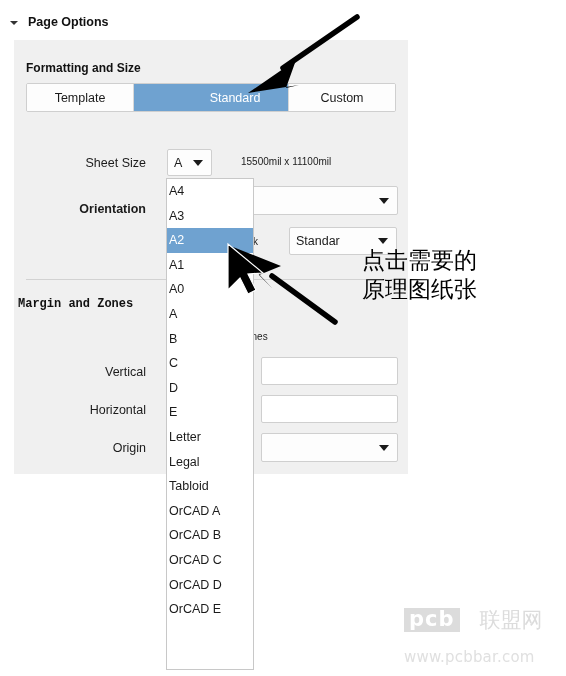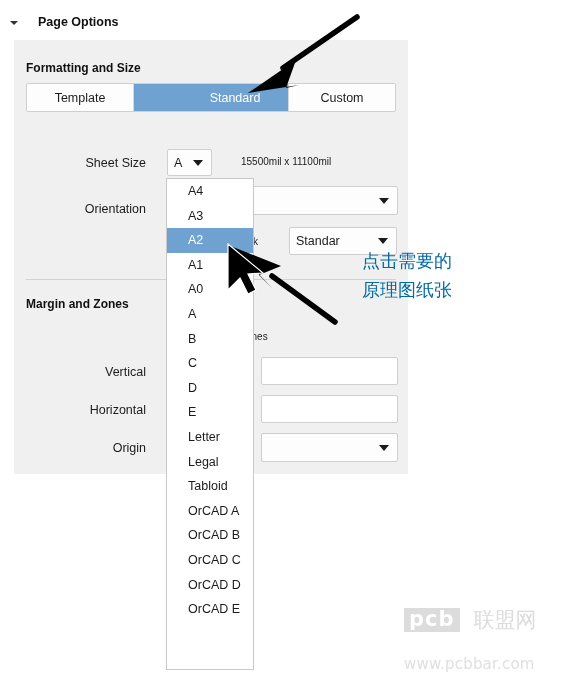--- a/index.html
+++ b/index.html
@@ -18,21 +18,21 @@
     -webkit-font-smoothing: antialiased;
   }
 
   
   .section-header {
     position: absolute;
     left: 10px;
     top: 15px;
     display: flex;
     align-items: center;
-    gap: 20px;
+    gap: 10px;
     font-weight: bold;
     font-size: 12.5px;
     color: #111;
   }
   .tri {
     width: 0;
     height: 0;
     border-top: 4.5px solid #333;
     border-left: 4.5px solid transparent;
     border-right: 4.5px solid transparent;
@@ -49,21 +49,21 @@
     background: #f0f0f0;
   }
 
   .group-title {
     position: absolute;
     font-weight: bold;
     font-size: 12px;
     color: #111;
   }
   #fmt-title { left: 12px; top: 21px; }
-  #mz-title  { left: 12px; top: 257px; }
+  #mz-title  { left: 4px; top: 257px; font-family: Liberation Mono, monospace; }
 
   
   .segmented {
     position: absolute;
     left: 12px;
     top: 43px;
     width: 370px;
     height: 29px;
     display: flex;
     border: 1px solid #cfcfcf;
@@ -152,21 +152,21 @@
     width: 88px;
     height: 492px;
     background: #ffffff;
     border: 1px solid #c8c8c8;
     box-sizing: border-box;
     z-index: 40;
   }
   .dd-item {
     height: 24.6px;
     line-height: 24.6px;
-    padding-left: 21px;
+    padding-left: 2px;
     font-size: 12.5px;
     color: #1b1b1b;
     white-space: nowrap;
     cursor: default;
     box-sizing: border-box;
   }
   .dd-item.selected {
     background: #6fa2d0;
     color: #ffffff;
   }
@@ -180,39 +180,39 @@
     z-index: 60;
   }
 
   
   .cn-note {
     position: absolute;
     left: 362px;
     top: 246px;
     width: 160px;
     font-family: "DejaVu Sans", sans-serif;
-    font-size: 18px;
+    font-size: 23px;
     line-height: 29px;
-    color: #0369a1;
+    color: #000000;
     z-index: 55;
     white-space: nowrap;
   }
 
   
   .watermark {
     position: absolute;
     left: 404px;
     top: 608px;
     z-index: 5;
     opacity: 1;
   }
   .wm-row {
     display: flex;
     align-items: center;
-    gap: 14px;
+    gap: 20px;
   }
   .wm-pcb {
     font-family: "DejaVu Sans", sans-serif;
     font-weight: bold;
     font-size: 21px;
     letter-spacing: 1px;
     color: #ffffff;
     background: #dcdcdc;
     padding: 1px 5px 2px 5px;
     line-height: 1;
@@ -220,21 +220,21 @@
   .wm-cn {
     font-family: "DejaVu Sans", sans-serif;
     font-size: 21px;
     color: #dcdcdc;
     line-height: 1;
   }
   .wm-url {
     font-family: "DejaVu Sans", sans-serif;
     font-size: 15px;
     color: #e0e0e0;
-    margin-top: 23px;
+    margin-top: 16px;
     letter-spacing: .2px;
   }
 </style>
 </head>
 <body>
 
 <div class="section-header">
   <span class="tri"></span>
   <span>Page Options</span>
 </div>
@@ -249,21 +249,21 @@
     <div class="seg">Custom</div>
   </div>
 
   <div class="frow-label" style="left:-8px; top:116px;">Sheet Size</div>
   <div class="combo" style="left:153px; top:109px; width:45px; height:27px;">
     <span>A</span>
     <span class="caret"></span>
   </div>
   <div class="static-text" style="left:227px; top:116px;">15500mil x 11100mil</div>
 
-  <div class="frow-label" style="left:-8px; top:162px;">Orientation</div>
+  <div class="frow-label" style="left:-8px; top:162px;font-weight:bold;">Orientation</div>
   <div class="combo" style="left:153px; top:146px; width:231px; height:29px;">
     <span></span>
     <span class="caret"></span>
   </div>
 
   <div class="static-text" style="left:234px; top:196px;">ck</div>
   <div class="combo" style="left:275px; top:187px; width:108px; height:28px;">
     <span>Standar</span>
     <span class="caret"></span>
   </div>

